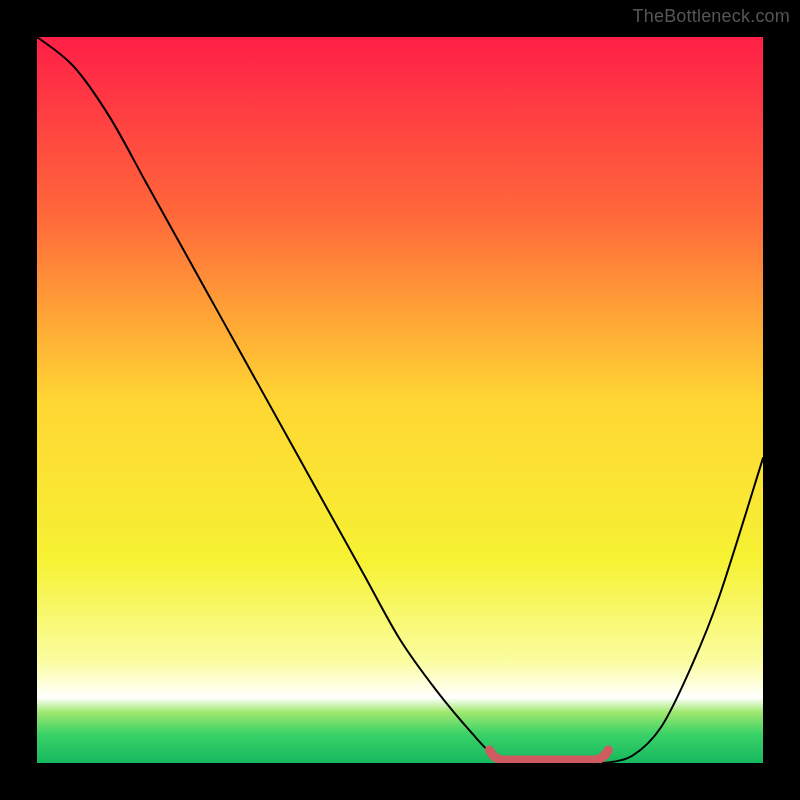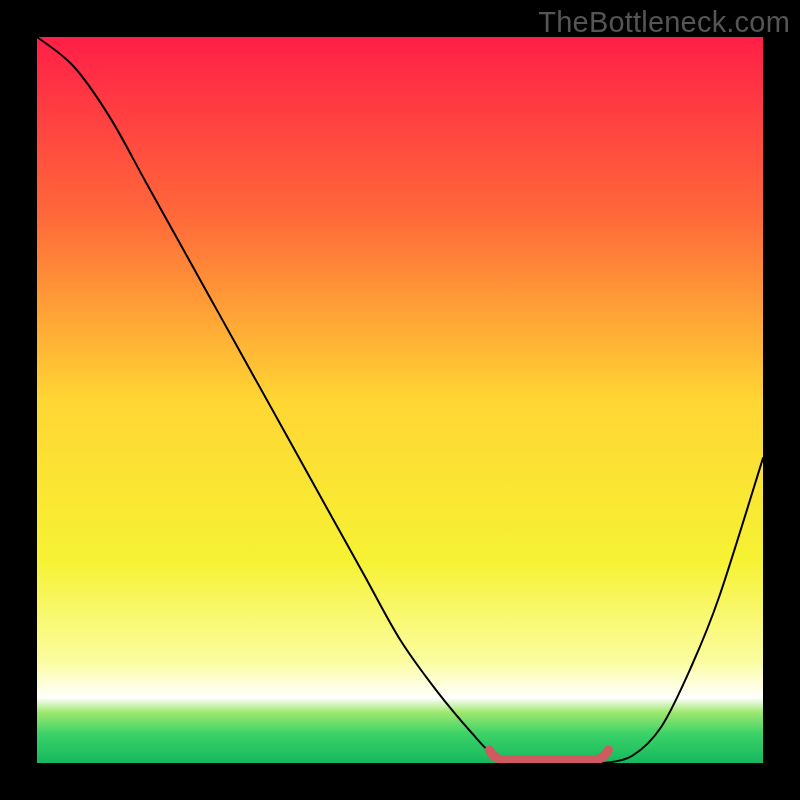--- a/index.html
+++ b/index.html
@@ -9,21 +9,21 @@
     width: 800px;
     height: 800px;
     background: #000;
   }
   .watermark {
     position: absolute;
     top: 6px;
     right: 10px;
     color: #555;
     font-family: Arial, Helvetica, sans-serif;
-    font-size: 29px;
+    font-size: 18px;
     font-weight: 400;
     letter-spacing: 0.2px;
     z-index: 5;
   }
   .plot {
     position: absolute;
     left: 37px;
     top: 37px;
     width: 726px;
     height: 726px;

